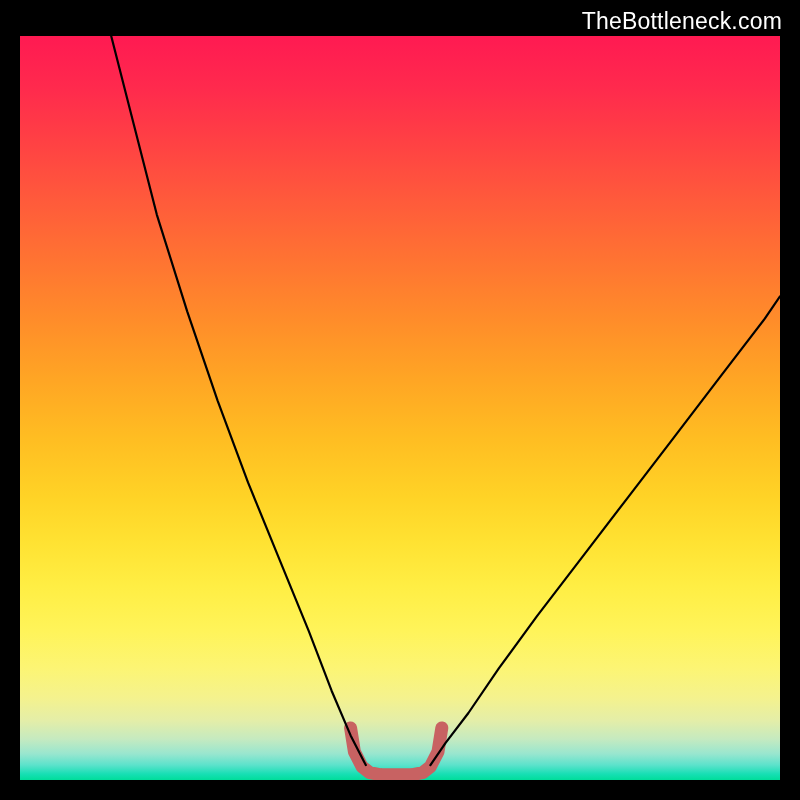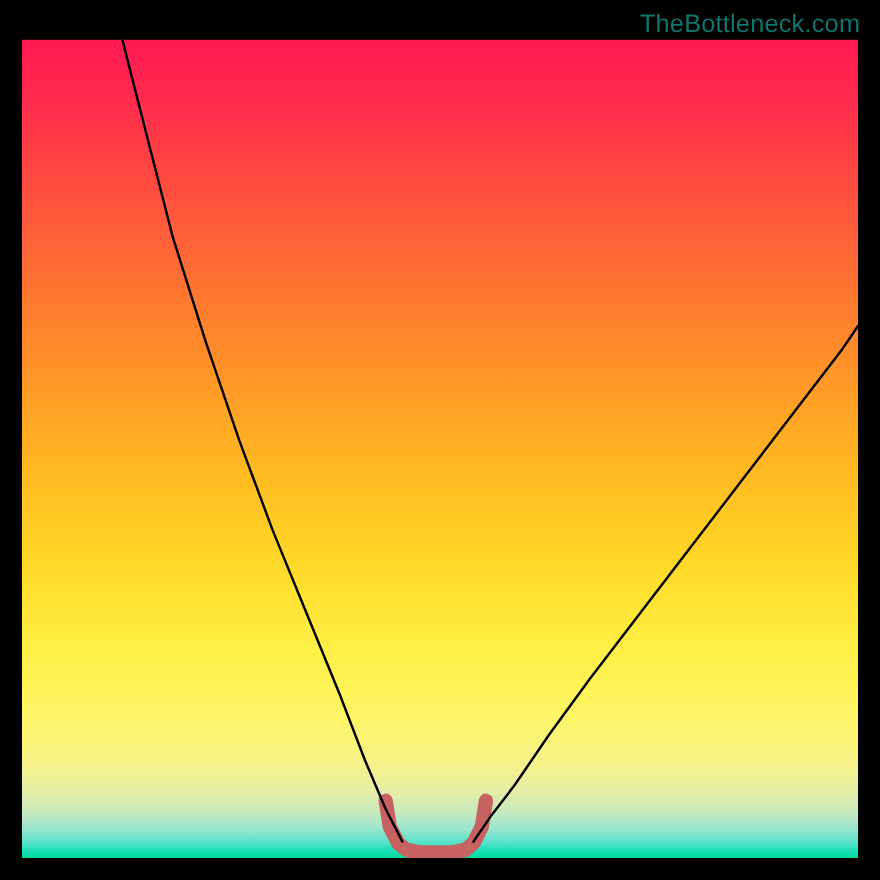--- a/index.html
+++ b/index.html
@@ -54,21 +54,21 @@
     );
   }
   svg.curves {
     position: absolute;
     inset: 0;
   }
   .watermark {
     position: absolute;
     top: 8px;
     right: 18px;
-    color: #0f766e;
+    color: #ffffff;
     font-size: 23px;
     font-weight: 500;
     letter-spacing: 0.2px;
     user-select: none;
   }
 </style>
 </head>
 <body>
 
 <div class="frame">

